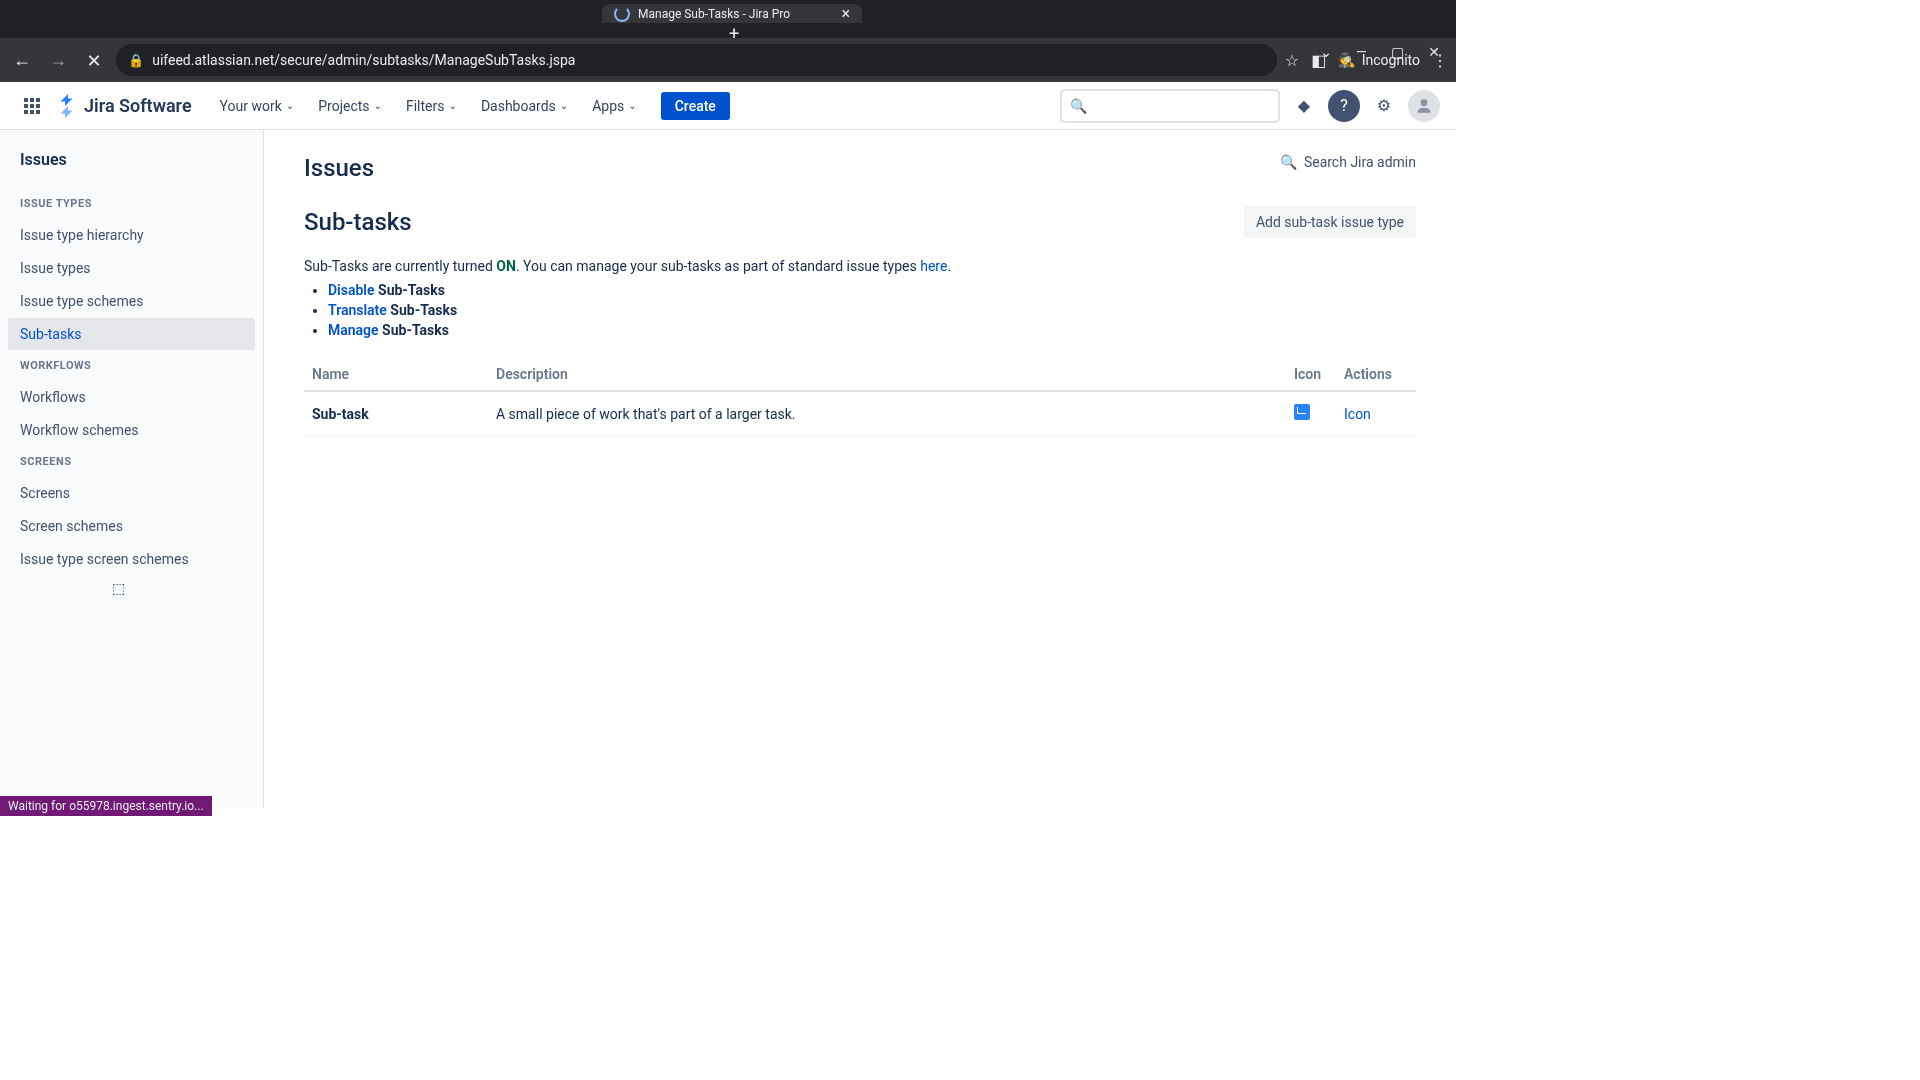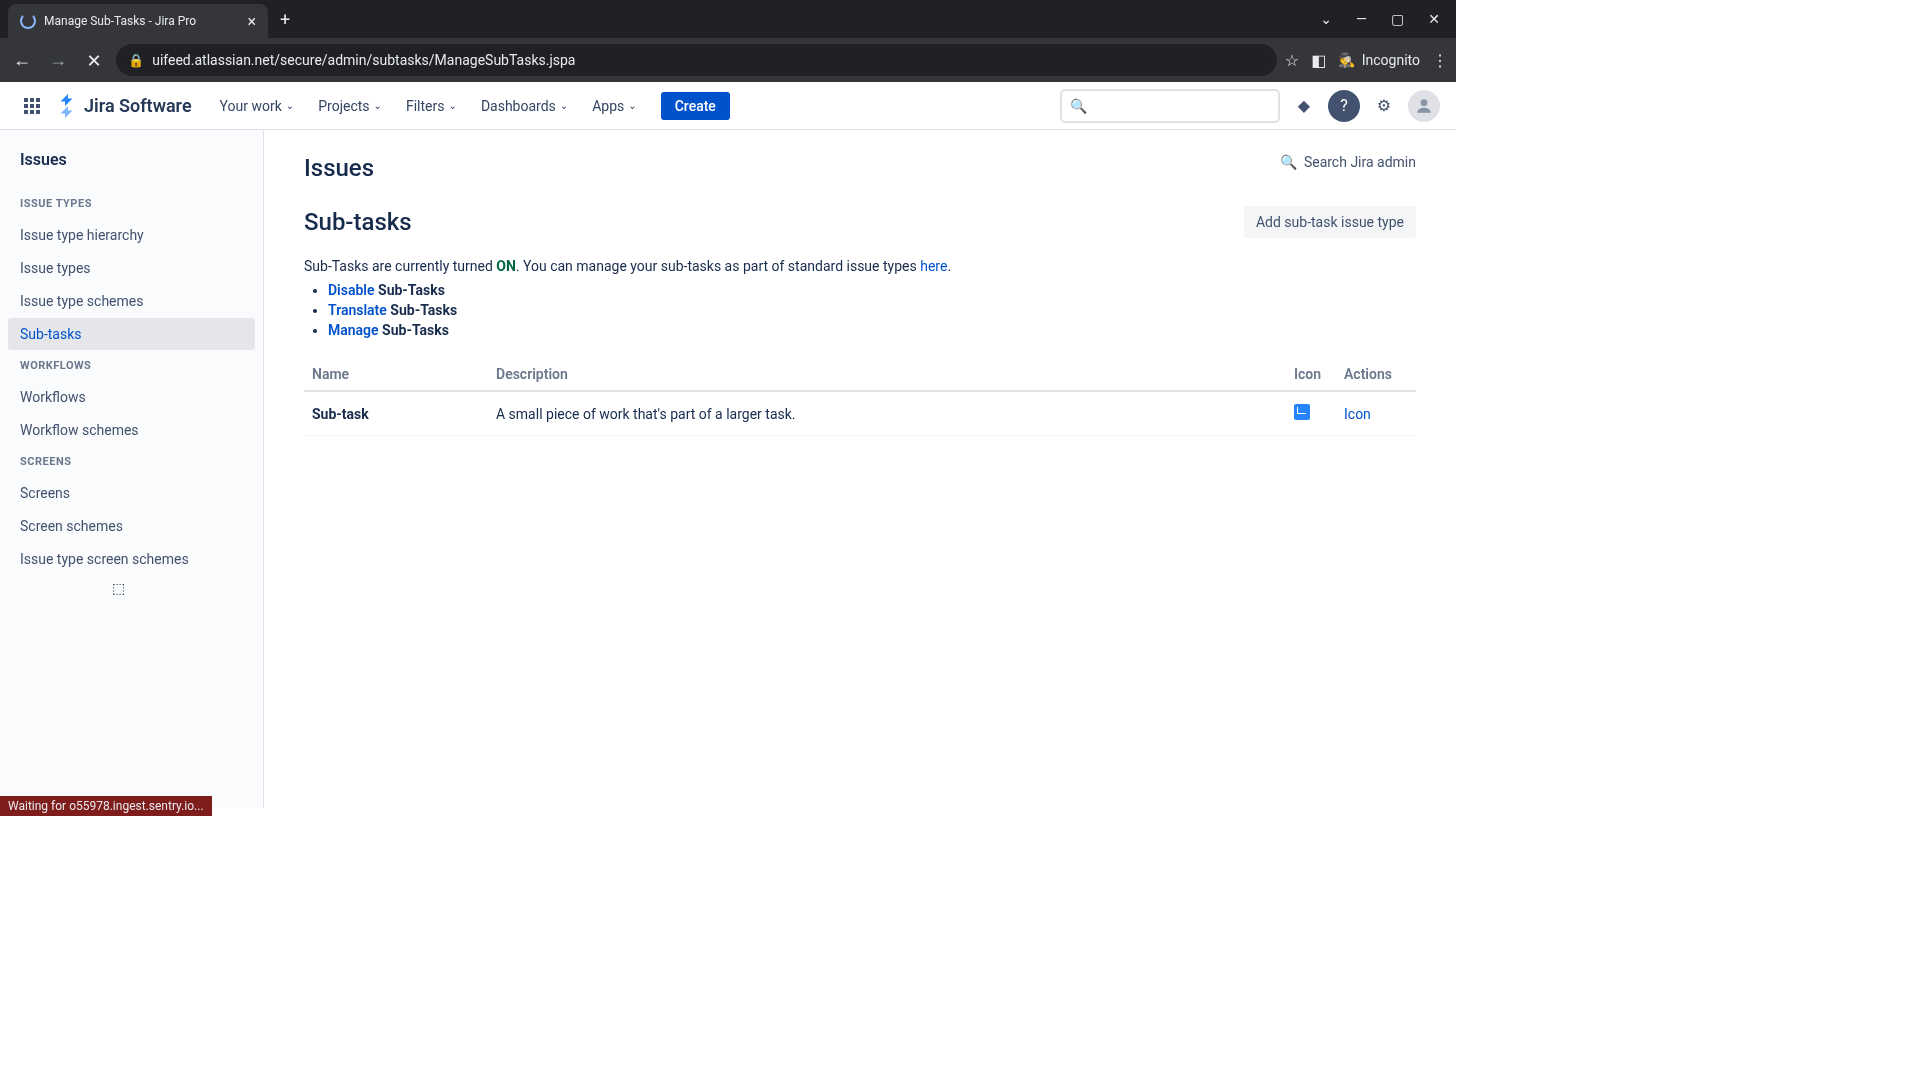--- a/index.html
+++ b/index.html
@@ -1,19 +1,19 @@
 <!DOCTYPE html>
 <html><head>
 <meta charset="utf-8">
 <style>
 * { box-sizing: border-box; margin: 0; padding: 0; }
 body { font-family: -apple-system, BlinkMacSystemFont, "Segoe UI", Roboto, sans-serif; background: #fff; color: #172b4d; width: 1456px; height: 816px; overflow: hidden; position: relative; }
 
 
-.browser-chrome { background: #202124; height: 38px; display: flex; align-items: center; }
+.browser-chrome { background: #202124; height: 38px; display: flex; align-items: center; flex-direction: column; }
 .tab { background: #35363a; height: 34px; margin-top: 4px; margin-left: 8px; border-radius: 8px 8px 0 0; display: flex; align-items: center; padding: 0 12px; gap: 8px; width: 260px; }
 .tab-icon { width: 16px; height: 16px; border: 2px solid #8ab4f8; border-radius: 50%; border-top-color: transparent; animation: spin 1s linear infinite; }
 .tab-title { color: #e8eaed; font-size: 12px; flex: 1; white-space: nowrap; overflow: hidden; }
 .tab-close { color: #e8eaed; font-size: 16px; cursor: pointer; }
 .new-tab { color: #e8eaed; font-size: 18px; margin-left: 12px; cursor: pointer; }
 .window-controls { margin-left: auto; display: flex; gap: 24px; padding-right: 16px; color: #e8eaed; }
 .window-controls span { cursor: pointer; font-size: 14px; }
 
 .address-bar { background: #35363a; height: 44px; display: flex; align-items: center; padding: 0 8px; gap: 8px; }
 .nav-btn { width: 28px; height: 28px; display: flex; align-items: center; justify-content: center; color: #9aa0a6; cursor: pointer; border-radius: 50%; font-size: 18px; }
@@ -69,21 +69,21 @@
 .table { width: 100%; border-collapse: collapse; margin-top: 8px; }
 .table th { text-align: left; padding: 8px; font-size: 14px; font-weight: 600; color: #6b778c; border-bottom: 2px solid #dfe1e6; }
 .table td { padding: 12px 8px; font-size: 14px; border-bottom: 1px solid #f4f5f7; }
 .table .name-cell { font-weight: 700; }
 .icon-cell { width: 50px; }
 .actions-cell { width: 80px; }
 .subtask-icon { width: 16px; height: 16px; background: #2684ff; border-radius: 2px; display: inline-block; position: relative; }
 .subtask-icon::after { content: ''; position: absolute; width: 8px; height: 6px; border: 1.5px solid #fff; border-top: none; border-right: none; left: 3px; top: 3px; }
 
 
-.status-bar { position: absolute; bottom: 0; left: 0; background: #7f1d1d; color: #e8eaed; font-size: 12px; padding: 3px 8px; }
+.status-bar { position: absolute; bottom: 0; left: 0; background: #701a75; color: #e8eaed; font-size: 12px; padding: 3px 8px; }
 
 .cursor { position: absolute; left: 112px; top: 450px; font-size: 14px; pointer-events: none; z-index: 10; }
 </style>
 </head>
 <body>
 
 <div class="browser-chrome">
   <div class="tab">
     <div class="tab-icon"></div>
     <span class="tab-title">Manage Sub-Tasks - Jira Pro</span>

